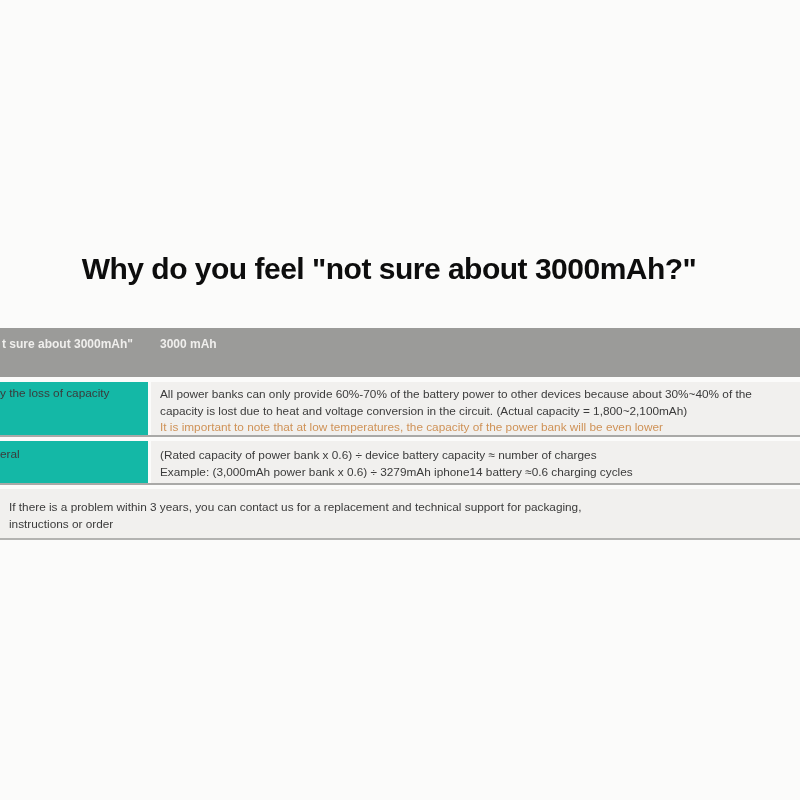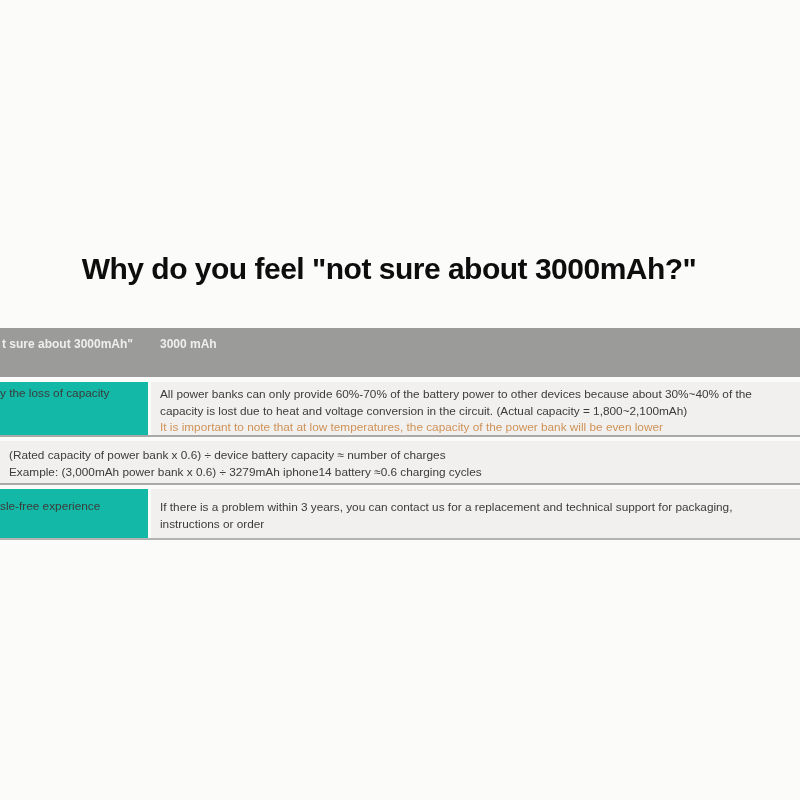--- a/index.html
+++ b/index.html
@@ -106,28 +106,28 @@
     <div class="trow row1">
       <div class="td-label">y the loss of capacity</div>
       <div class="td-content">
         <div class="tline">All power banks can only provide 60%-70% of the battery power to other devices because about 30%~40% of the</div>
         <div class="tline">capacity is lost due to heat and voltage conversion in the circuit. (Actual capacity = 1,800~2,100mAh)</div>
         <div class="tline note">It is important to note that at low temperatures, the capacity of the power bank will be even lower</div>
       </div>
     </div>
 
     <div class="trow row2">
+      <div class="td-label">eral</div>
       <div class="td-content">
         <div class="tline">(Rated capacity of power bank x 0.6) ÷ device battery capacity ≈ number of charges</div>
         <div class="tline">Example: (3,000mAh power bank x 0.6) ÷ 3279mAh iphone14 battery ≈0.6 charging cycles</div>
       </div>
     </div>
 
     <div class="trow row3 last">
-      <div class="td-label">sle-free experience</div>
       <div class="td-content">
         <div class="tline">If there is a problem within 3 years, you can contact us for a replacement and technical support for packaging,</div>
         <div class="tline">instructions or order</div>
       </div>
     </div>
 
   </div>
 </div>
 
 </body></html>

